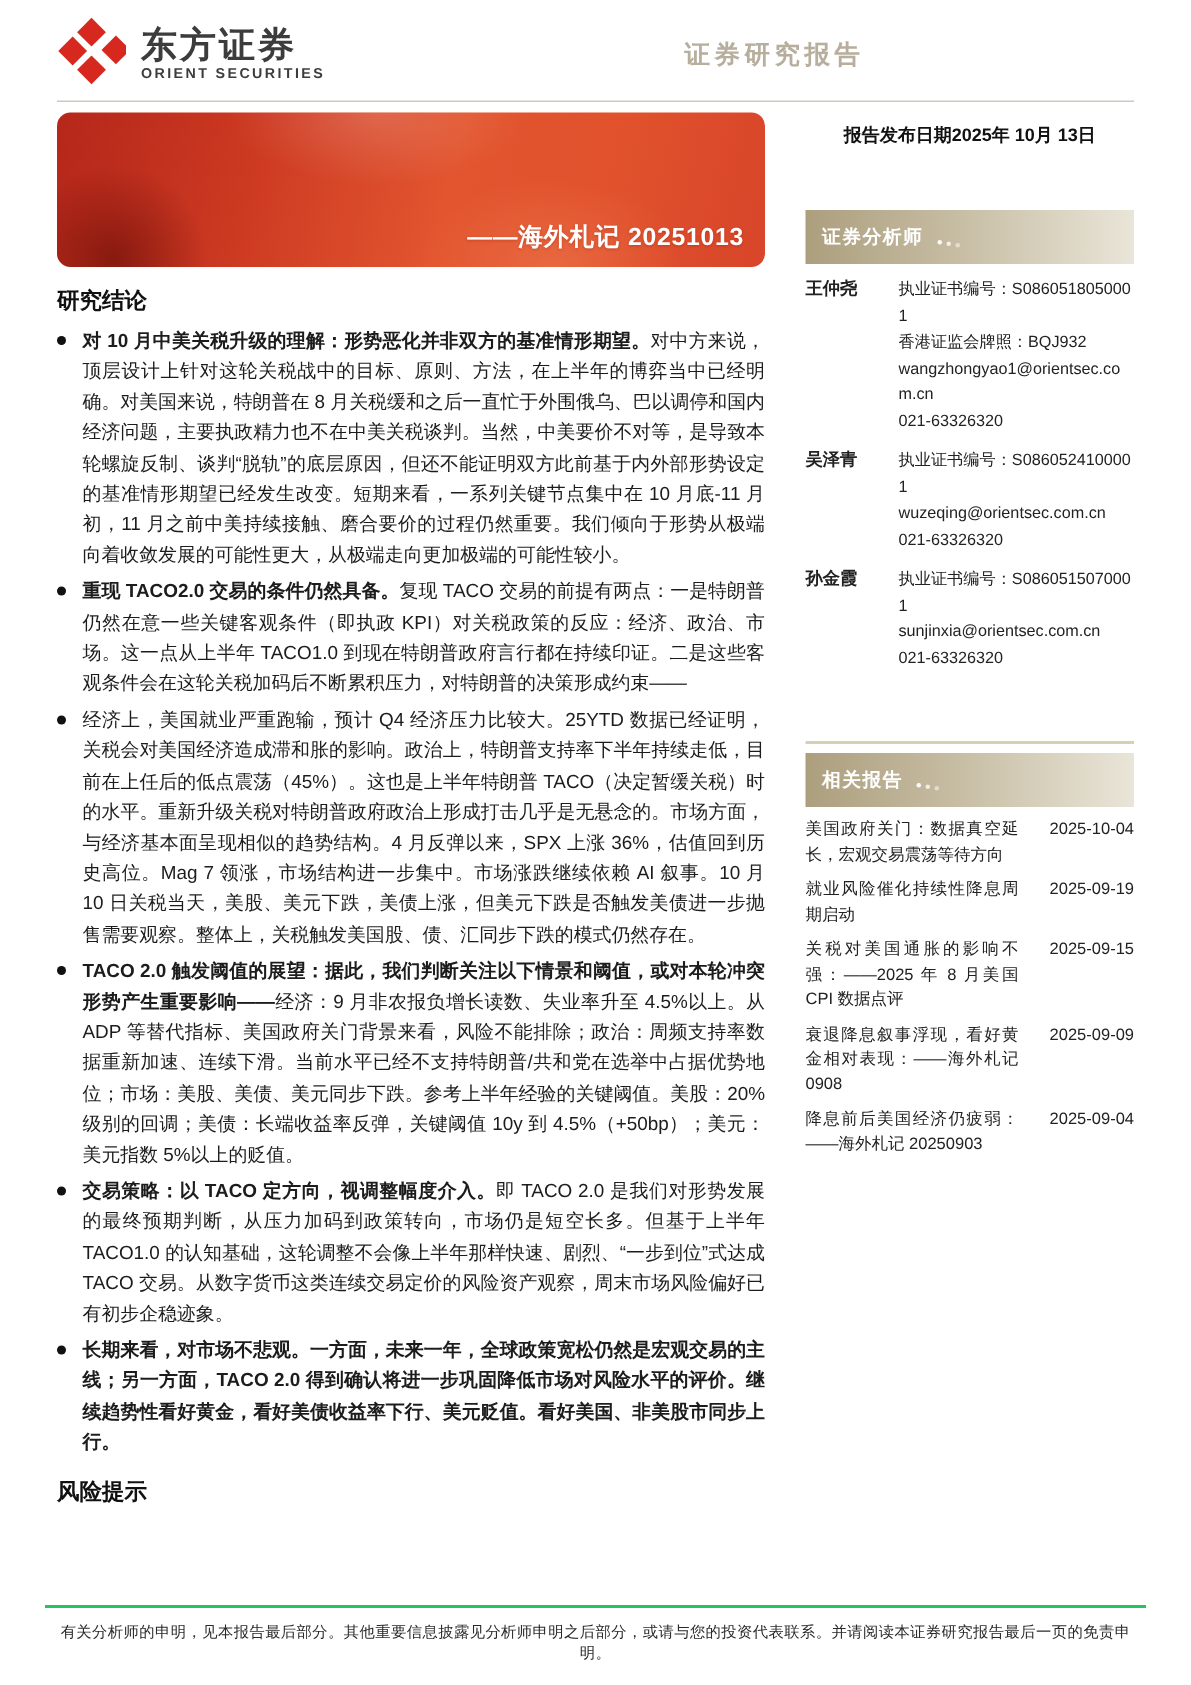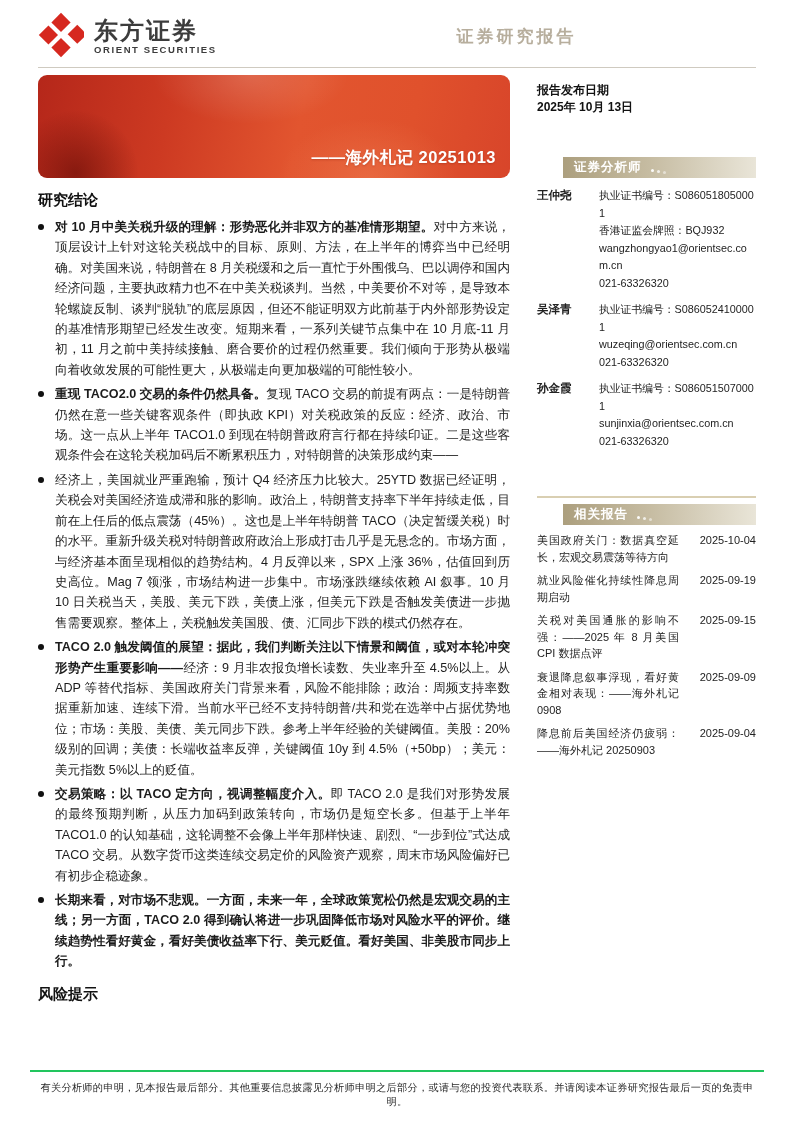--- a/index.html
+++ b/index.html
@@ -54,28 +54,28 @@
 
   
   .h-section { font-size:15px; font-weight:bold; color:#111; margin:13px 0 7px; }
   .bullet { display:flex; margin-bottom:4px; }
   .bullet .dot { flex:0 0 17px; padding-top:7px; }
   .bullet .dot i { display:block; width:6px; height:6px; border-radius:50%; background:#111; }
   .btext { flex:1; font-size:12.6px; line-height:20.4px; text-align:justify; color:#1c1c1c; }
   .btext .b { font-weight:bold; }
 
   
-  .date-row { display:flex; justify-content:flex-end; align-items:baseline; margin-top:7px;flex-direction:column; }
+  .date-row { display:flex; justify-content:center; align-items:baseline; margin-top:7px; }
   .date-row .lbl { font-size:12px; font-weight:bold; color:#111; }
   .date-row .val { font-size:12px; font-weight:bold; color:#111; }
 
   .gold-bar {
-    margin-top:41px; height:21px; display:flex; align-items:center;
+    margin-top:41px; height:36px; display:flex; align-items:center;
     background:linear-gradient(90deg,#ac9f7e 0%,#c6bca2 45%,#e9e5d8 100%);
-    padding-left:11px; color:#fff; font-size:12.5px; font-weight:bold; letter-spacing:1px;margin-left:26px;
+    padding-left:11px; color:#fff; font-size:12.5px; font-weight:bold; letter-spacing:1px;
   }
   .gold-bar .dots { display:inline-block; width:3px; height:3px; border-radius:50%; background:rgba(255,255,255,.95);
     box-shadow:6px 1px 0 rgba(255,255,255,.75), 12px 2px 0 rgba(255,255,255,.5); margin-left:9px; margin-top:6px; }
   .gold-rule { margin-top:46px; border-top:2px solid #d9cfb2; }
   .gold-bar.related { margin-top:6px; }
 
   .analyst { display:flex; margin-top:9px; }
   .analyst .name { flex:0 0 62px; font-size:11.5px; font-weight:bold; color:#222; line-height:17.5px; }
   .analyst .lines { flex:1; font-size:10.8px; color:#222; line-height:17.5px; word-break:break-all; }
   .analyst .lines a { color:#222; text-decoration:none; display:block; }

